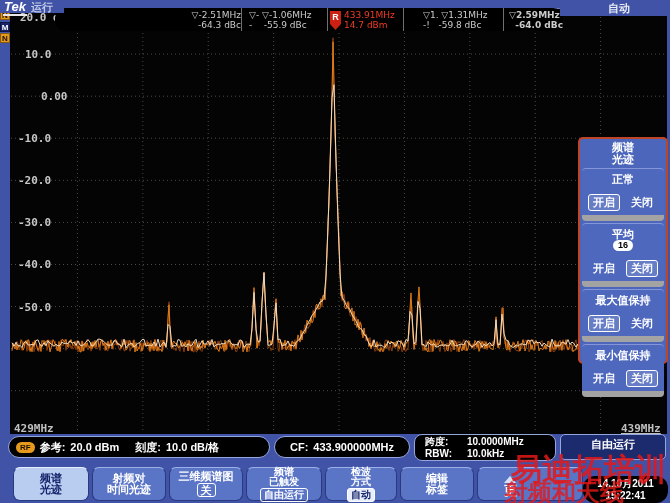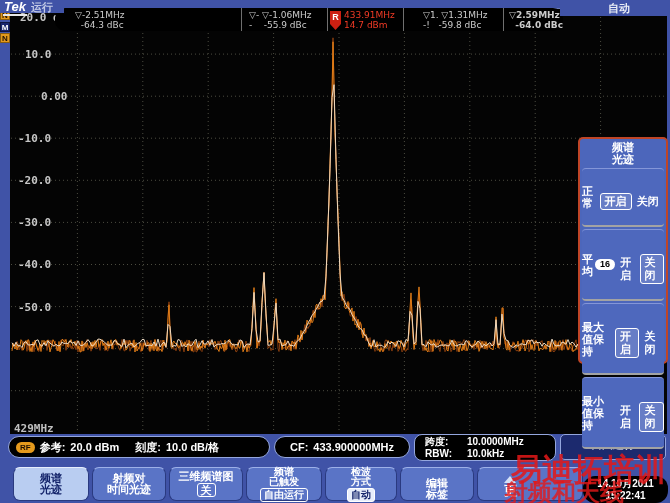--- a/index.html
+++ b/index.html
@@ -31,22 +31,22 @@
   .mcell .l1,.mcell .l2{display:block;}
   .mcell.ref{display:flex;color:#f03a25;}
   .rshield{width:11px;height:19px;margin:1px 3px 0 2px;background:#cc2012;color:#fff;
     font:bold 9px "Liberation Sans",sans-serif;text-align:center;line-height:13px;
     clip-path:polygon(0 0,100% 0,100% 68%,50% 100%,0 68%);flex:0 0 auto;}
   
   .panel{position:absolute;left:578px;top:137px;width:90px;height:227px;z-index:12;
     background:#4c66bb;border:2px solid #bf4527;border-radius:5px;box-sizing:border-box;
     display:flex;flex-direction:column;padding:1px;}
   .panel-title{color:#fff;font:bold 11px "Liberation Sans",sans-serif;text-align:center;line-height:12px;padding:1px 0 2px;}
-  .pgroup{background:#4e68bd;border-top:1px solid #8496d8;border-bottom:2px solid #a3a3a3;
-    border-radius:4px;margin:1px 1px;flex:1;display:flex;flex-direction:row;justify-content:space-evenly;align-items:center;padding:15px 0;}
+  .pgroup{background:#4e68bd;border-top:1px solid #8496d8;border-bottom:6px solid #a3a3a3;
+    border-radius:4px;margin:1px 1px;flex:1;display:flex;flex-direction:column;justify-content:space-evenly;align-items:center;padding:4px 0;}
   .pgroup .glabel{color:#fff;font:bold 11px "Liberation Sans",sans-serif;line-height:12px;}
   .avg-badge{background:#fff;color:#000;font:bold 9px "Liberation Sans",sans-serif;border-radius:6px;padding:0 5px;line-height:11px;}
   .optrow{display:flex;width:100%;justify-content:space-evenly;align-items:center;margin-top:9px;}
   .opt{color:#fff;font:bold 11px "Liberation Sans",sans-serif;padding:1px 4px;line-height:13px;border:1px solid transparent;border-radius:3px;}
   .opt.active{border-color:#fff;background:rgba(255,255,255,.14);}
   
   .pill{position:absolute;background:#000;border:1px solid #94a6de;border-radius:11px;box-sizing:border-box;
     color:#fff;font:bold 11px "Liberation Sans",sans-serif;display:flex;align-items:center;z-index:3;}
   .rf-oval{background:#e59a1d;color:#201000;font:bold 8px "Liberation Sans",sans-serif;border-radius:7px;
     padding:1px 4px;margin:0 5px 0 7px;line-height:9px;}
@@ -126,21 +126,21 @@
 
 <div class="hdr-left">
   <span class="tek-logo">Tek</span>
   <span class="run-status">运行</span>
 </div>
 <div class="hdr-right">
   <span class="auto-label">自动</span>
 </div>
 
 <div class="readout-bar">
-    <div class="mcell" style="width: 186px; padding-left: 20px;"><span class="l1">▽-2.51MHz</span><span class="l2">  -64.3 dBc</span></div>
+    <div class="mcell" style="width: 186px; padding-left: 20px; text-align: right;"><span class="l1">▽-2.51MHz</span><span class="l2">  -64.3 dBc</span></div>
     <div class="mcell" style="width: 86px; padding-left: 7px;"><span class="l1">▽- ▽-1.06MHz</span><span class="l2">-    -55.9 dBc</span></div>
     <div class="mcell ref" style="width: 76px;"><div class="rshield">R</div><div><span class="l1">433.91MHz</span><span class="l2">14.7 dBm</span></div></div>
     <div class="mcell" style="width: 100px; padding-left: 19px;"><span class="l1">▽1. ▽1.31MHz</span><span class="l2">-!   -59.8 dBc</span></div>
     <div class="mcell" style="width: 60px; padding-left: 5px; font-weight: bold;"><span class="l1">▽2.59MHz</span><span class="l2">  -64.0 dBc</span></div>
   </div>
 
 <div class="panel">
   <div class="panel-title">
     <span>频谱</span><br>
     <span>光迹</span>
@@ -219,21 +219,21 @@
     <div class="softkey three" style="left: 246px; width: 76px;">
       <span>频谱</span>
       <span>已触发</span>
       <span class="boxed">自由运行</span>
     </div>
     <div class="softkey three" style="left: 325px; width: 72px;">
       <span>检波</span>
       <span>方式</span>
       <span class="boxed bright">自动</span>
     </div>
-    <div class="softkey" style="left: 400px; width: 74px; justify-content: flex-end;">
+    <div class="softkey" style="left: 400px; width: 74px;">
       <span>编辑</span>
       <span>标签</span>
     </div>
     <div class="softkey more" style="left: 477px; width: 106px;">
       <div class="more-arrow"></div>
       <span class="mline">更</span>
     </div>
   </div>
 
 <div class="datebox">

